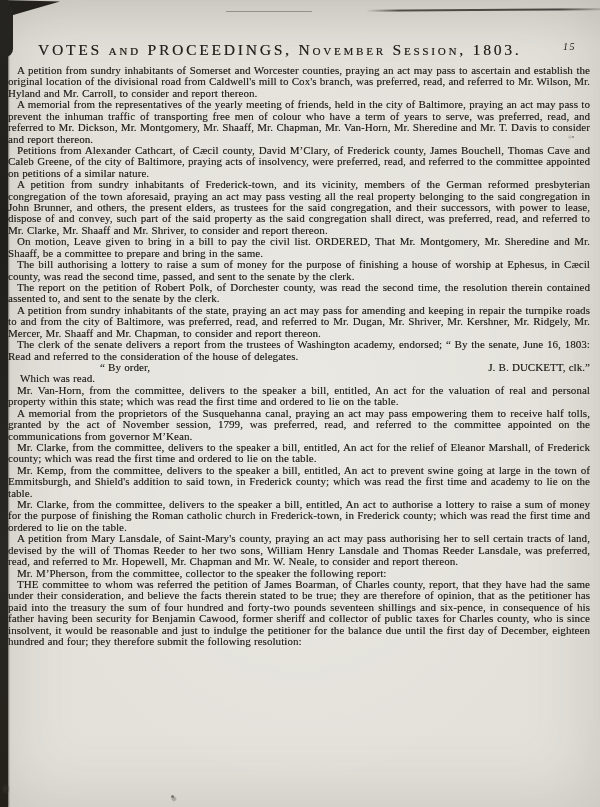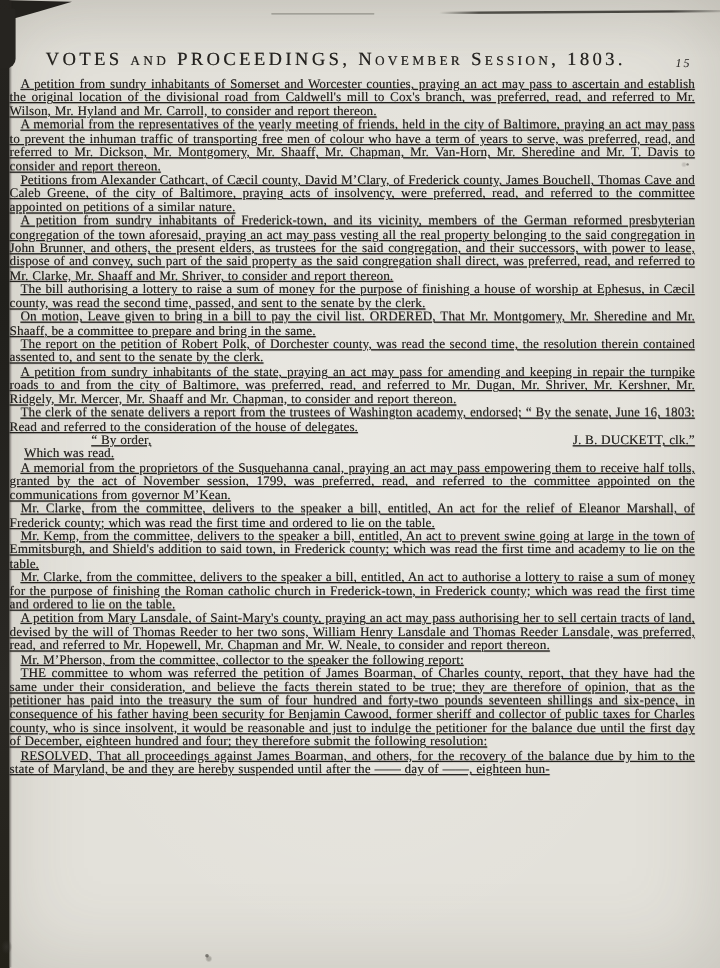--- a/index.html
+++ b/index.html
@@ -44,41 +44,40 @@
   }
   .smudge-bl {
     position:absolute; left:1px; bottom:12px; width:9px; height:12px;
     background:radial-gradient(ellipse, rgba(52,50,45,0.75), transparent 72%);
   }
   .speck-1 { position:absolute; left:171px; top:795px; width:3px; height:3px; border-radius:50%; background:rgba(62,59,53,0.6); }
   .speck-2 { position:absolute; left:572px; top:136px; width:2px; height:2px; border-radius:50%; background:rgba(62,59,53,0.55); }
   
   .header {
     position:absolute; top:41px; left:0; right:0;
-    display:flex; justify-content:space-between; align-items:flex-end;
+    display:flex; justify-content:space-between; align-items:flex-start;
     padding:0 24px 0 38px; color:#24221f;
   }
   .title {
     font-variant:small-caps; font-size:15.5px; letter-spacing:2.8px;
     white-space:nowrap; text-shadow:0.3px 0.3px 0.4px rgba(35,32,28,0.55);
   }
   .pagenum { font-style:italic; font-size:10px; letter-spacing:1.5px; }
   
   #body-text {
-    position:absolute; top:65px; left:8px; right:21px;
+    position:absolute; top:65px; left:8px; right:10px;
     font-size:10.9px; line-height:11.42px; text-align:justify;
     color:#24221f; letter-spacing:0.1px; word-spacing:0.35px;
     text-shadow:0.2px 0.2px 0.3px rgba(35,32,28,0.5);
-    text-decoration:underline;
   }
   #body-text p { margin:0; text-indent:9px; }
   #body-text p.noindent { text-indent:0;margin-left:12px; }
   .by-order-row {
     display:flex; justify-content:space-between;
-    padding-left:68px;
+    padding-left:92px;
   }
 </style>
 </head>
 <body>
 
 <div class="page">
   <div class="corner-wedge"></div>
   <div class="left-bar"></div>
   <div class="left-bar-top"></div>
   <div class="top-streak-1"></div>
@@ -90,32 +89,32 @@
   <div class="header">
     <span class="title">VOTES and PROCEEDINGS, November Session, 1803.</span>
     <span class="pagenum">15</span>
   </div>
 
   <div id="body-text">
       <p class="para">A petition from sundry inhabitants of Somerset and Worcester counties, praying an act may pass to ascertain and establish the original location of the divisional road from Caldwell's mill to Cox's branch, was preferred, read, and referred to Mr. Wilson, Mr. Hyland and Mr. Carroll, to consider and report thereon.</p>
       <p class="para">A memorial from the representatives of the yearly meeting of friends, held in the city of Baltimore, praying an act may pass to prevent the inhuman traffic of transporting free men of colour who have a term of years to serve, was preferred, read, and referred to Mr. Dickson, Mr. Montgomery, Mr. Shaaff, Mr. Chapman, Mr. Van-Horn, Mr. Sheredine and Mr. T. Davis to consider and report thereon.</p>
       <p class="para">Petitions from Alexander Cathcart, of Cæcil county, David M’Clary, of Frederick county, James Bouchell, Thomas Cave and Caleb Greene, of the city of Baltimore, praying acts of insolvency, were preferred, read, and referred to the committee appointed on petitions of a similar nature.</p>
       <p class="para">A petition from sundry inhabitants of Frederick-town, and its vicinity, members of the German reformed presbyterian congregation of the town aforesaid, praying an act may pass vesting all the real property belonging to the said congregation in John Brunner, and others, the present elders, as trustees for the said congregation, and their successors, with power to lease, dispose of and convey, such part of the said property as the said congregation shall direct, was preferred, read, and referred to Mr. Clarke, Mr. Shaaff and Mr. Shriver, to consider and report thereon.</p>
+      <p class="para">On motion, Leave given to bring in a bill to pay the civil list. ORDERED, That Mr. Montgomery, Mr. Sheredine and Mr. Shaaff, be a committee to prepare and bring in the same.</p>
       <p class="para">The bill authorising a lottery to raise a sum of money for the purpose of finishing a house of worship at Ephesus, in Cæcil county, was read the second time, passed, and sent to the senate by the clerk.</p>
-      <p class="para">On motion, Leave given to bring in a bill to pay the civil list. ORDERED, That Mr. Montgomery, Mr. Sheredine and Mr. Shaaff, be a committee to prepare and bring in the same.</p>
       <p class="para">The report on the petition of Robert Polk, of Dorchester county, was read the second time, the resolution therein contained assented to, and sent to the senate by the clerk.</p>
       <p class="para">A petition from sundry inhabitants of the state, praying an act may pass for amending and keeping in repair the turnpike roads to and from the city of Baltimore, was preferred, read, and referred to Mr. Dugan, Mr. Shriver, Mr. Kershner, Mr. Ridgely, Mr. Mercer, Mr. Shaaff and Mr. Chapman, to consider and report thereon.</p>
       <p class="para">The clerk of the senate delivers a report from the trustees of Washington academy, endorsed; “ By the senate, June 16, 1803: Read and referred to the consideration of the house of delegates.</p>
       <div class="by-order-row">
         <span>“ By order,</span>
         <span>J. B. DUCKETT, clk.”</span>
       </div>
       <p class="para noindent">Which was read.</p>
+      <p class="para">Mr. Van-Horn, from the committee, delivers to the speaker a bill, entitled, An act for the valuation of real and personal property within this state; which was read the first time and ordered to lie on the table.</p>
       <p class="para">A memorial from the proprietors of the Susquehanna canal, praying an act may pass empowering them to receive half tolls, granted by the act of November session, 1799, was preferred, read, and referred to the committee appointed on the communications from governor M’Kean.</p>
       <p class="para">Mr. Clarke, from the committee, delivers to the speaker a bill, entitled, An act for the relief of Eleanor Marshall, of Frederick county; which was read the first time and ordered to lie on the table.</p>
       <p class="para">Mr. Kemp, from the committee, delivers to the speaker a bill, entitled, An act to prevent swine going at large in the town of Emmitsburgh, and Shield's addition to said town, in Frederick county; which was read the first time and academy to lie on the table.</p>
       <p class="para">Mr. Clarke, from the committee, delivers to the speaker a bill, entitled, An act to authorise a lottery to raise a sum of money for the purpose of finishing the Roman catholic church in Frederick-town, in Frederick county; which was read the first time and ordered to lie on the table.</p>
       <p class="para">A petition from Mary Lansdale, of Saint-Mary's county, praying an act may pass authorising her to sell certain tracts of land, devised by the will of Thomas Reeder to her two sons, William Henry Lansdale and Thomas Reeder Lansdale, was preferred, read, and referred to Mr. Hopewell, Mr. Chapman and Mr. W. Neale, to consider and report thereon.</p>
       <p class="para">Mr. M’Pherson, from the committee, collector to the speaker the following report:</p>
       <p class="para">THE committee to whom was referred the petition of James Boarman, of Charles county, report, that they have had the same under their consideration, and believe the facts therein stated to be true; they are therefore of opinion, that as the petitioner has paid into the treasury the sum of four hundred and forty-two pounds seventeen shillings and six-pence, in consequence of his father having been security for Benjamin Cawood, former sheriff and collector of public taxes for Charles county, who is since insolvent, it would be reasonable and just to indulge the petitioner for the balance due until the first day of December, eighteen hundred and four; they therefore submit the following resolution:</p>
-      <p class="para">RESOLVED, That all proceedings against James Boarman, and others, for the recovery of the balance due by him to the state of Maryland, be and they are hereby suspended until after the —— day of ——, eighteen hun-</p>
     </div>
 </div>
 
 </body></html>

